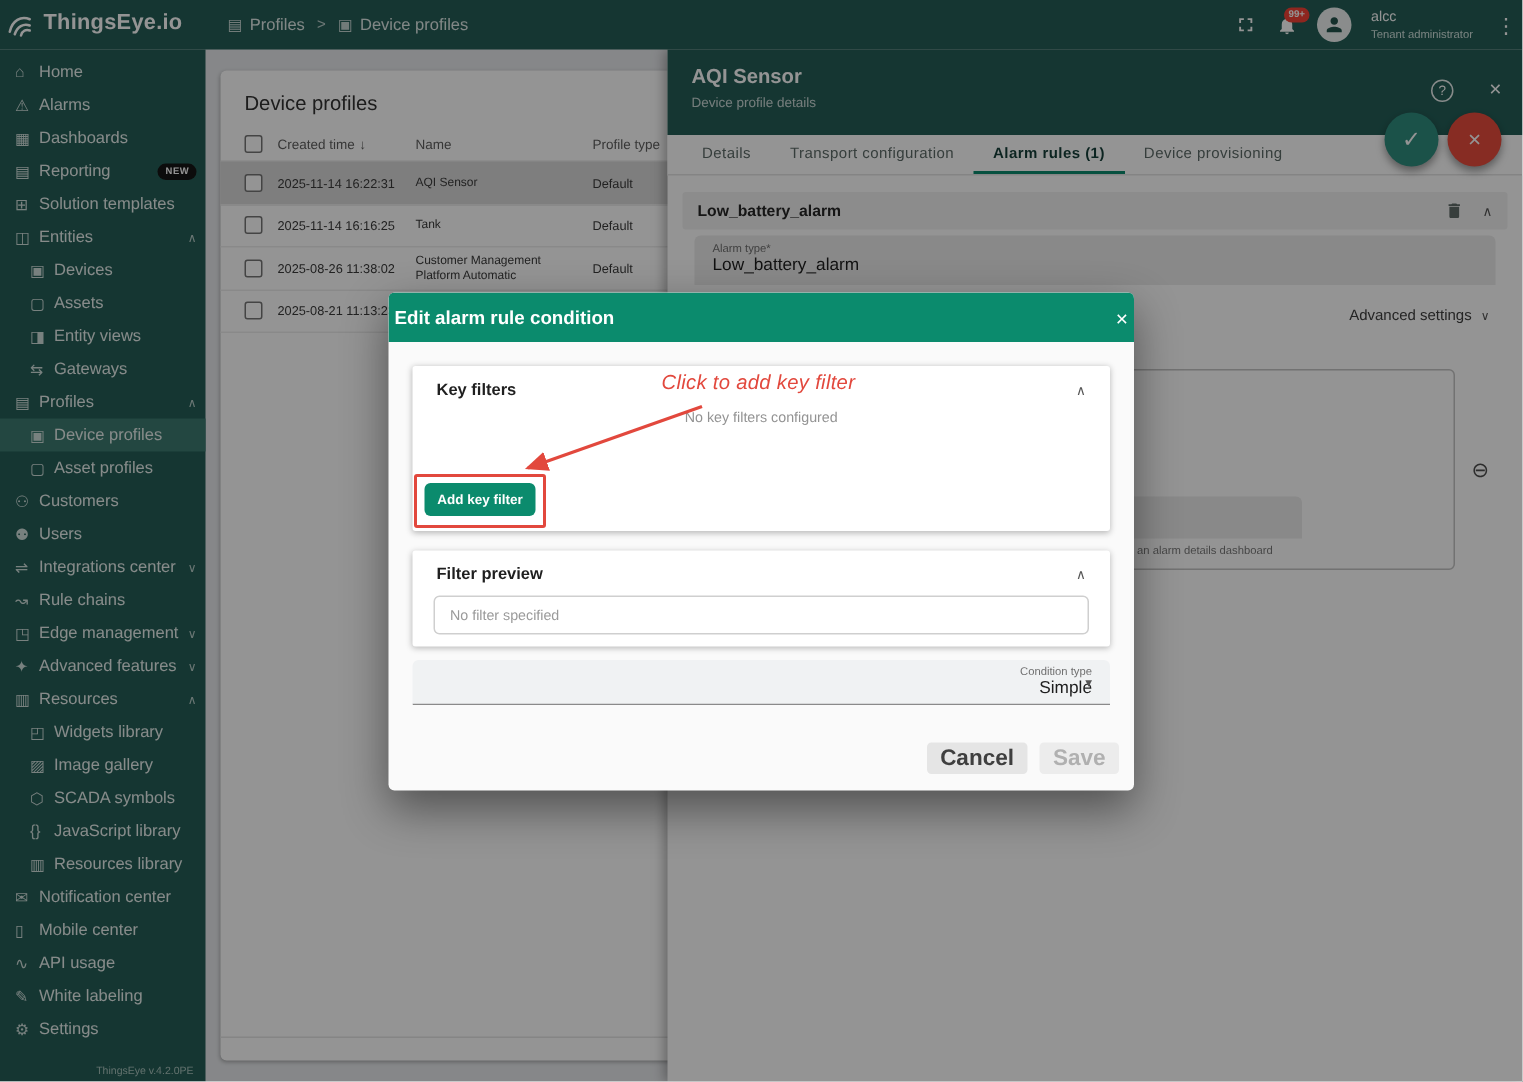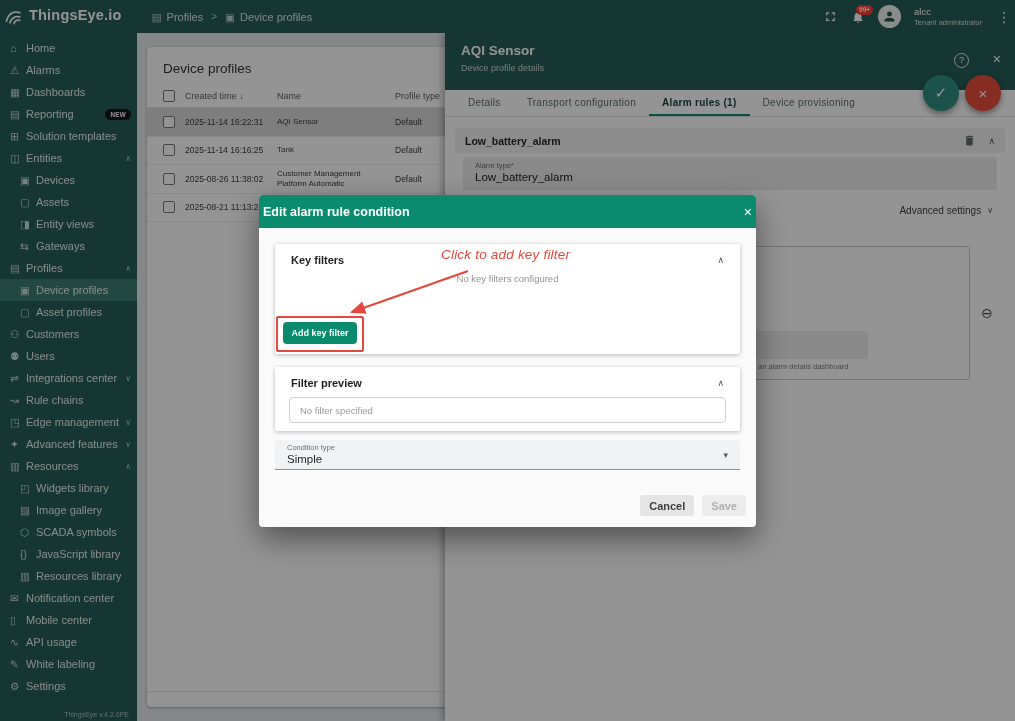--- a/index.html
+++ b/index.html
@@ -115,25 +115,25 @@
   .kf-col1, .kf-col2 { position:absolute; top:1px; font-size:8.5px; color:#8c8c8c; }
   .kf-col1 { left:22px; } .kf-col2 { left:212px; }
   .kf-empty { margin-top:7px; text-align:center; font-size:9.5px; color:#939393; }
   .add-btn { position:absolute; left:8px; bottom:10px; width:74px; height:22px; border:none;
     background:var(--accent); color:#fff; font-size:9px; font-weight:bold; border-radius:4px;
     font-family:"Liberation Sans", sans-serif; cursor:pointer; }
   .fp { height:64px; }
   .fp-input { margin:8px 14px 0; height:26px; border:1px solid #cfcfcf; border-radius:4px;
     display:flex; align-items:center; padding:0 10px; font-size:9.5px; color:#9a9a9a; background:#fff; }
   .cond-select { position:relative; margin-top:9px; height:30px; background:#f0f2f3;
-    border-bottom:1px solid #8a8a8a; border-radius:4px 4px 0 0; padding:3px 12px; cursor:pointer; }
+    border-bottom:1px solid #8a8a8a; border-radius:4px 4px 0 0; padding:3px 12px; cursor:pointer;text-align:right; }
   .caret { position:absolute; right:12px; top:10px; font-size:9px; color:#555; }
   .dlg-actions { position:absolute; bottom:11px; right:10px; display:flex; gap:8px; }
   .dlg-actions button { height:21px; padding:0 9px; border:none; border-radius:3px;
-    font-size:11px; font-weight:600; font-family:"Liberation Sans", sans-serif; cursor:pointer;margin-top:15px; }
+    font-size:15px; font-weight:600; font-family:"Liberation Sans", sans-serif; cursor:pointer;margin-top:15px; }
   .btn-cancel { background:#e5e5e5; color:#3f3f3f; }
   .btn-save { background:#ececec; color:#b0b0b0; }
 
   
   .anno-text { position:absolute; left:441px; top:247px; z-index:70; color:var(--annotation-red);
     font-size:13.5px; font-style:italic; letter-spacing:.2px; }
   .anno-arrow { position:absolute; left:340px; top:266px; z-index:70; }
   .anno-rect { position:absolute; left:276px; top:316px; width:88px; height:36px; z-index:70;
     border:2px solid var(--annotation-red); border-radius:2px; }
 </style>

